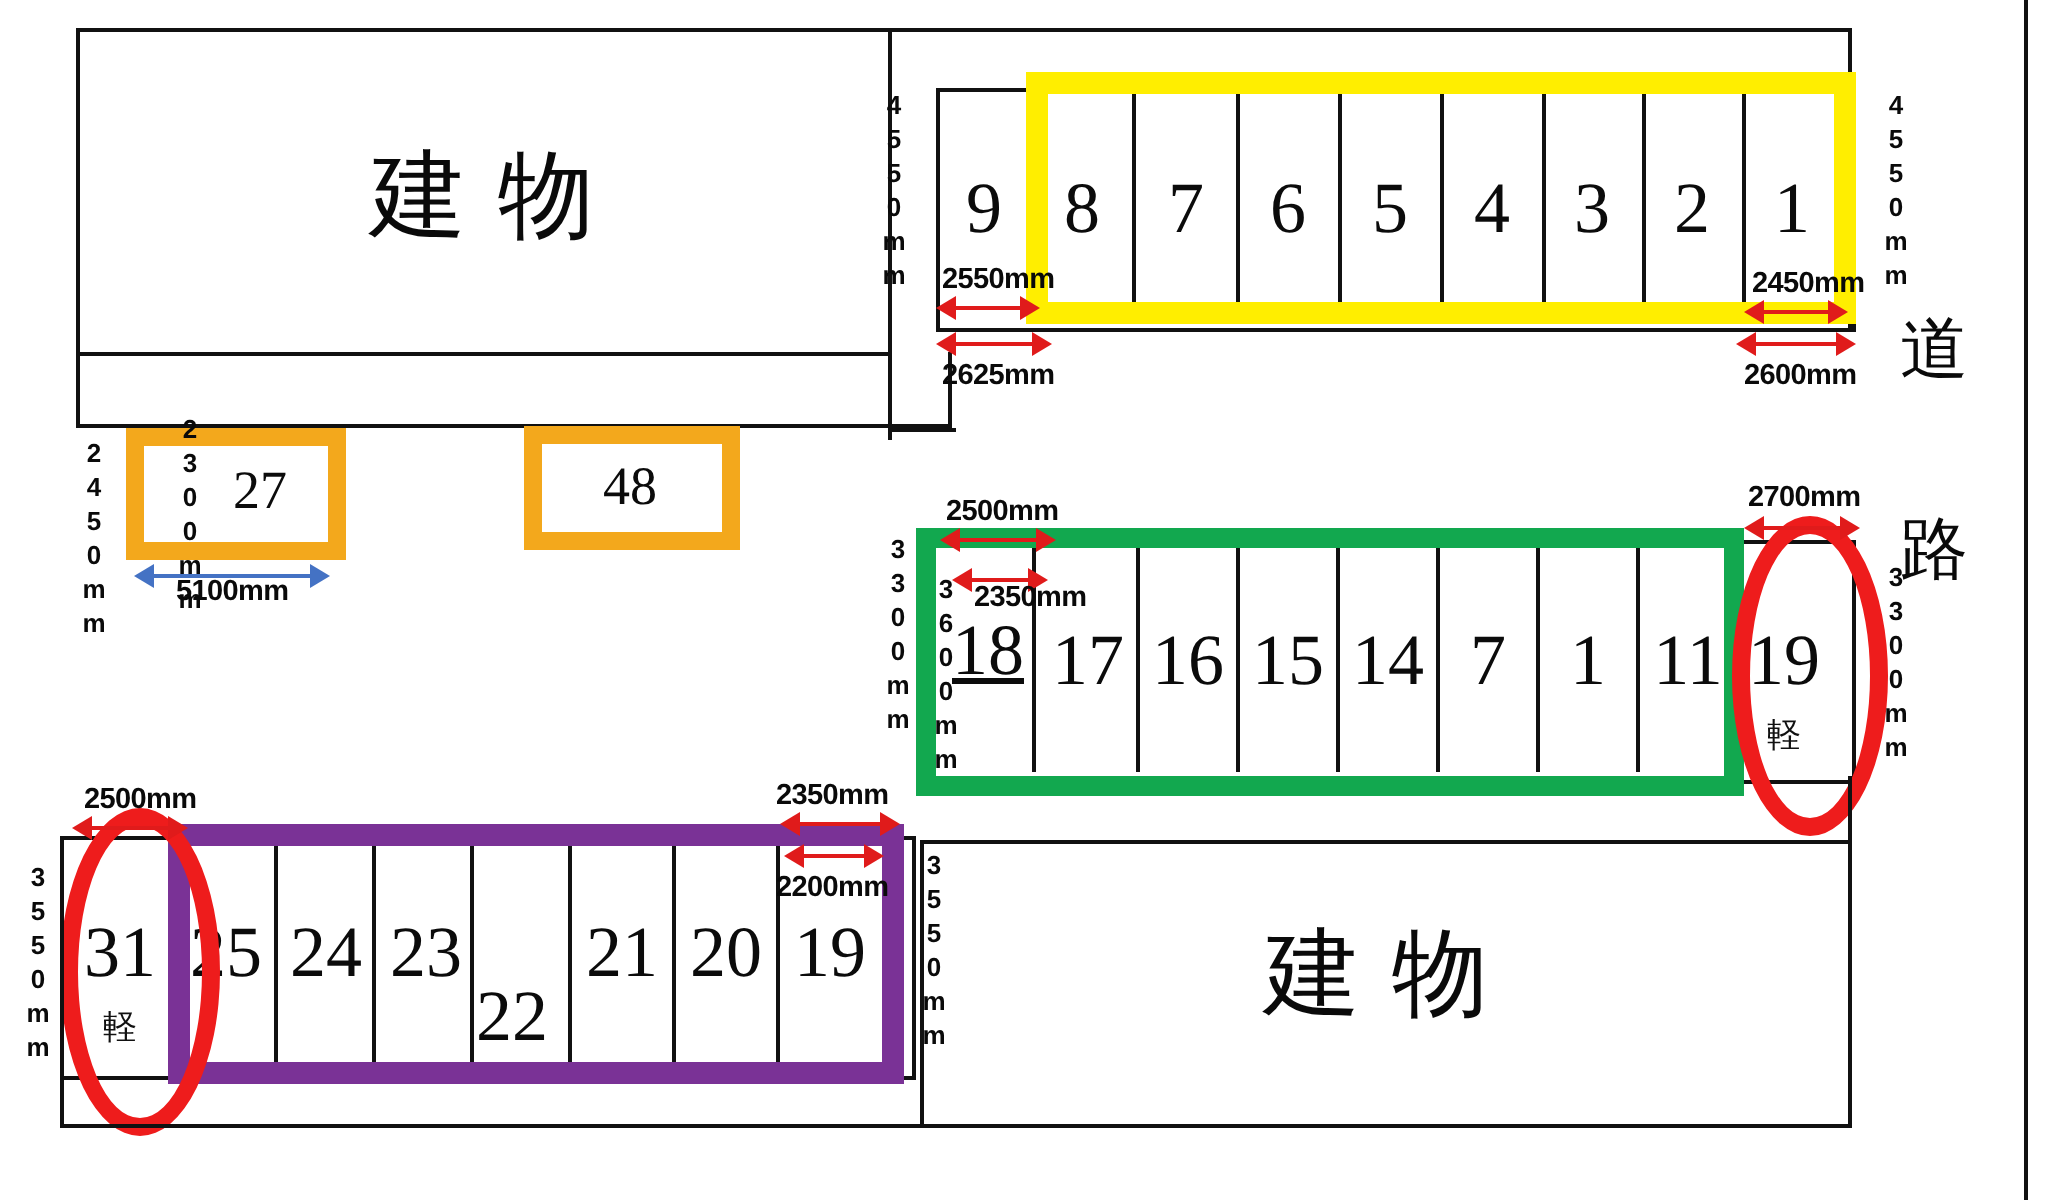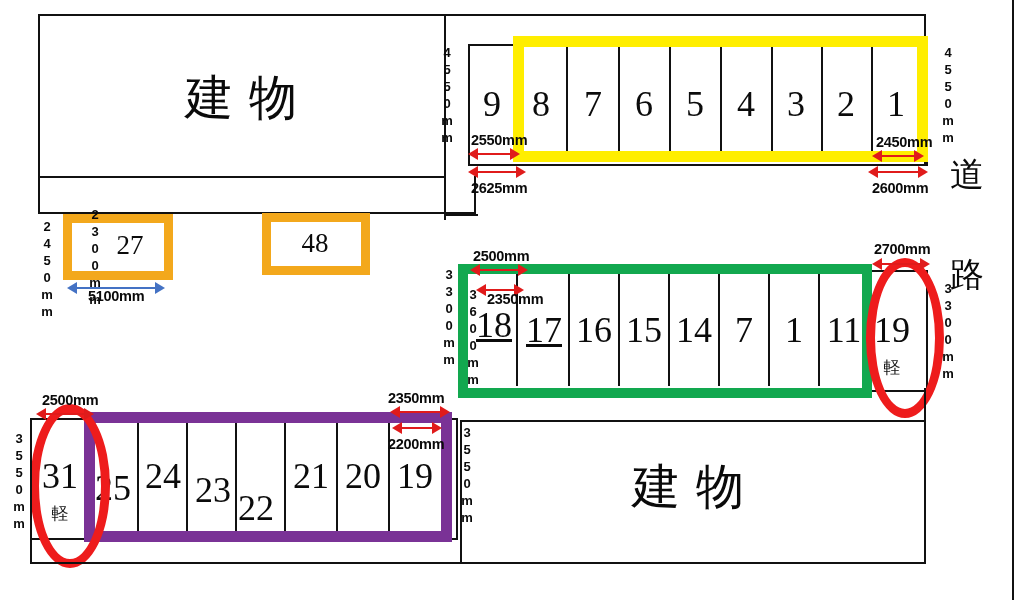--- a/index.html
+++ b/index.html
@@ -188,21 +188,21 @@
   <div class="vline" style="left:618px;top:272px;height:114px;"></div>
   <div class="vline" style="left:668px;top:272px;height:114px;"></div>
   <div class="vline" style="left:718px;top:272px;height:114px;"></div>
   <div class="vline" style="left:768px;top:272px;height:114px;"></div>
   <div class="vline" style="left:818px;top:272px;height:114px;"></div>
   <div class="vline" style="left:868px;top:272px;height:114px;"></div>
 
   <div class="hl green" style="left:458px;top:264px;width:414px;height:134px;"></div>
 
   <div class="num big" style="left:472px;top:307px;width:44px;text-decoration:underline;">18</div>
-  <div class="num big" style="left:521px;top:312px;width:46px;text-decoration:underline;">17</div>
+  <div class="num big" style="left:521px;top:312px;width:46px;">17</div>
   <div class="num big" style="left:571px;top:312px;width:46px;">16</div>
   <div class="num big" style="left:621px;top:312px;width:46px;">15</div>
   <div class="num big" style="left:671px;top:312px;width:46px;">14</div>
   <div class="num big" style="left:721px;top:312px;width:46px;">7</div>
   <div class="num big" style="left:771px;top:312px;width:46px;">1</div>
   <div class="num big" style="left:821px;top:312px;width:46px;">11</div>
   <div class="num big" style="left:869px;top:312px;width:46px;">19</div>
   <div class="kei" style="left:869px;top:356px;width:46px;">軽</div>
 
   <div class="ellipse" style="left:866px;top:258px;width:60px;height:142px;"></div>
@@ -264,23 +264,23 @@
   <div class="vline" style="left:186px;top:420px;height:114px;"></div>
   <div class="vline" style="left:235px;top:420px;height:114px;"></div>
   <div class="vline" style="left:284px;top:420px;height:114px;"></div>
   <div class="vline" style="left:336px;top:420px;height:114px;"></div>
   <div class="vline" style="left:388px;top:420px;height:114px;"></div>
 
   <div class="hl purple" style="left:84px;top:412px;width:368px;height:130px;"></div>
 
   <div class="num big" style="left:34px;top:458px;width:52px;">31</div>
   <div class="kei" style="left:34px;top:502px;width:52px;">軽</div>
-  <div class="num big" style="left:90px;top:470px;width:46px;">25</div>
+  <div class="num big" style="left:90px;top:458px;width:46px;">25</div>
   <div class="num big" style="left:140px;top:458px;width:46px;">24</div>
-  <div class="num big" style="left:189px;top:472px;width:48px;">23</div>
+  <div class="num big" style="left:189px;top:458px;width:48px;">23</div>
   <div class="num big" style="left:238px;top:458px;width:29px;margin-top:32px;">22</div>
   <div class="num big" style="left:288px;top:458px;width:46px;">21</div>
   <div class="num big" style="left:340px;top:458px;width:46px;">20</div>
   <div class="num big" style="left:392px;top:458px;width:46px;">19</div>
 
   <div class="ellipse" style="left:30px;top:404px;width:62px;height:146px;"></div>
 
   <div class="varr blue" style="left:30px;top:420px;height:128px;"></div>
   <div class="dimv" style="left:12px;top:430px;">
     <div>3</div>

